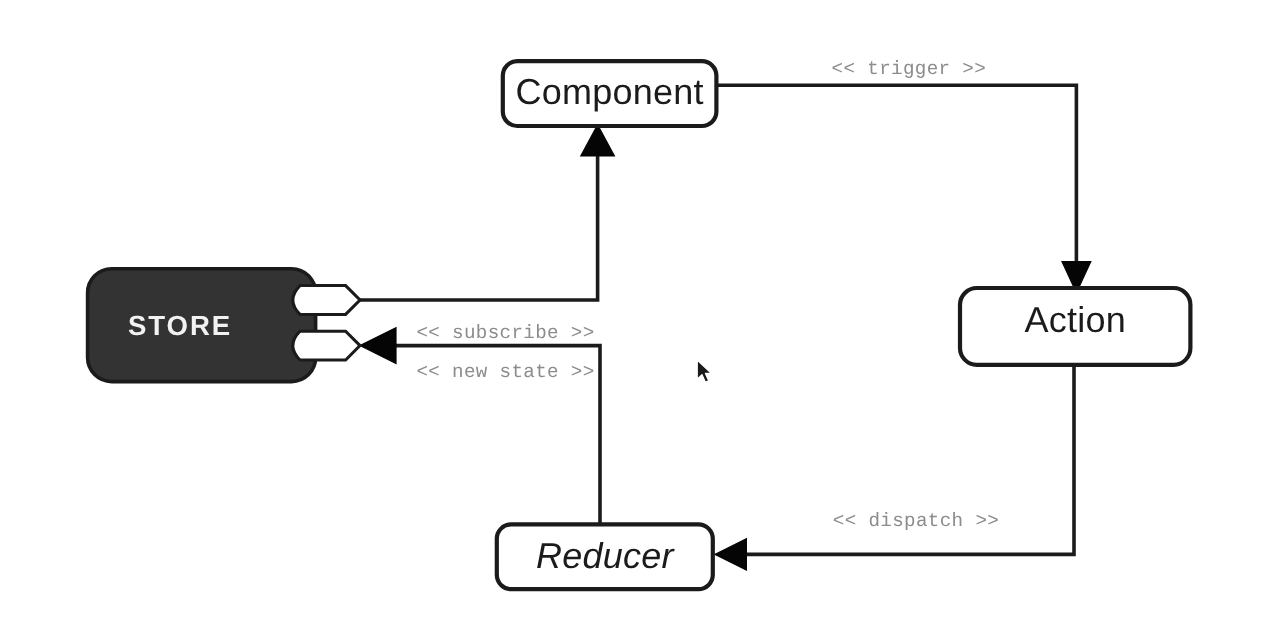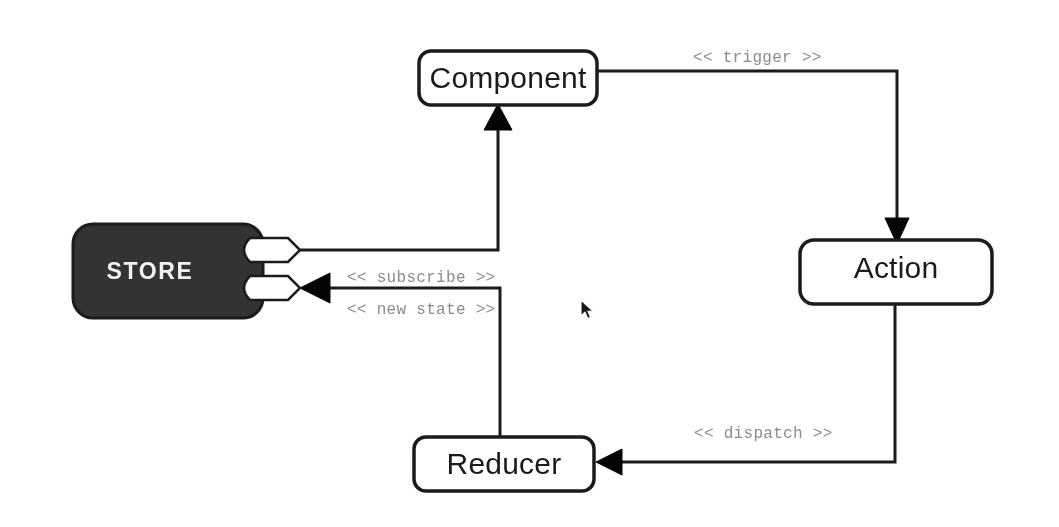--- a/index.html
+++ b/index.html
@@ -113,21 +113,21 @@
   </svg>
 
   <div class="node-label" style="left:419px; top:51px; width:178px; height:54px;">
     <span class="box-label">Component</span>
   </div>
 
   <div class="node-label" style="left:800px; top:240px; width:192px; height:56px;">
     <span class="box-label">Action</span>
   </div>
 
-  <div class="node-label" style="left:414px; top:437px; width:180px; height:54px;">
+  <div class="node-label" style="left:414px; top:437px; width:180px; height:54px;font-style:italic;">
     <span class="box-label">Reducer</span>
   </div>
 
   <div class="node-label" style="left:55px; top:224px; width:190px; height:94px;">
     <span class="store-label">STORE</span>
   </div>
 
   <div class="edge-label" style="left:693px; top:49px;">&lt;&lt; trigger &gt;&gt;</div>
 
   <div class="edge-label" style="left:694px; top:425px;">&lt;&lt; dispatch &gt;&gt;</div>

